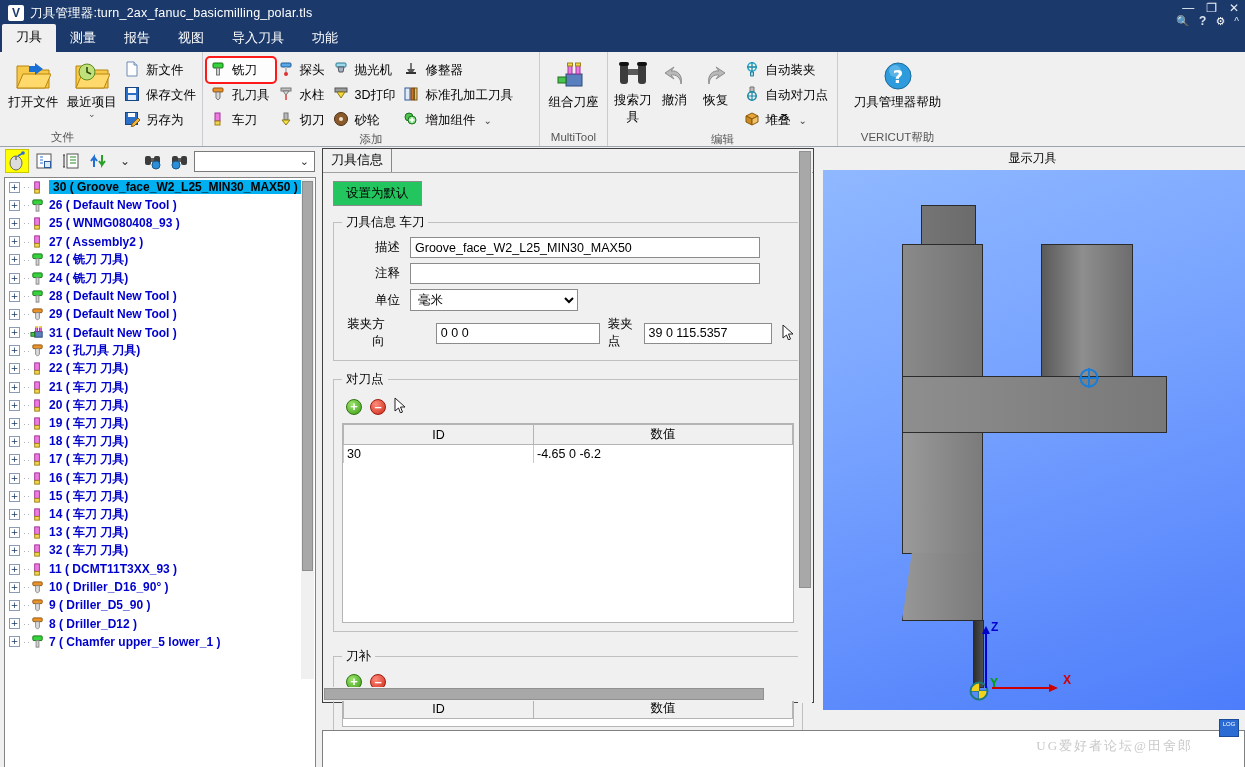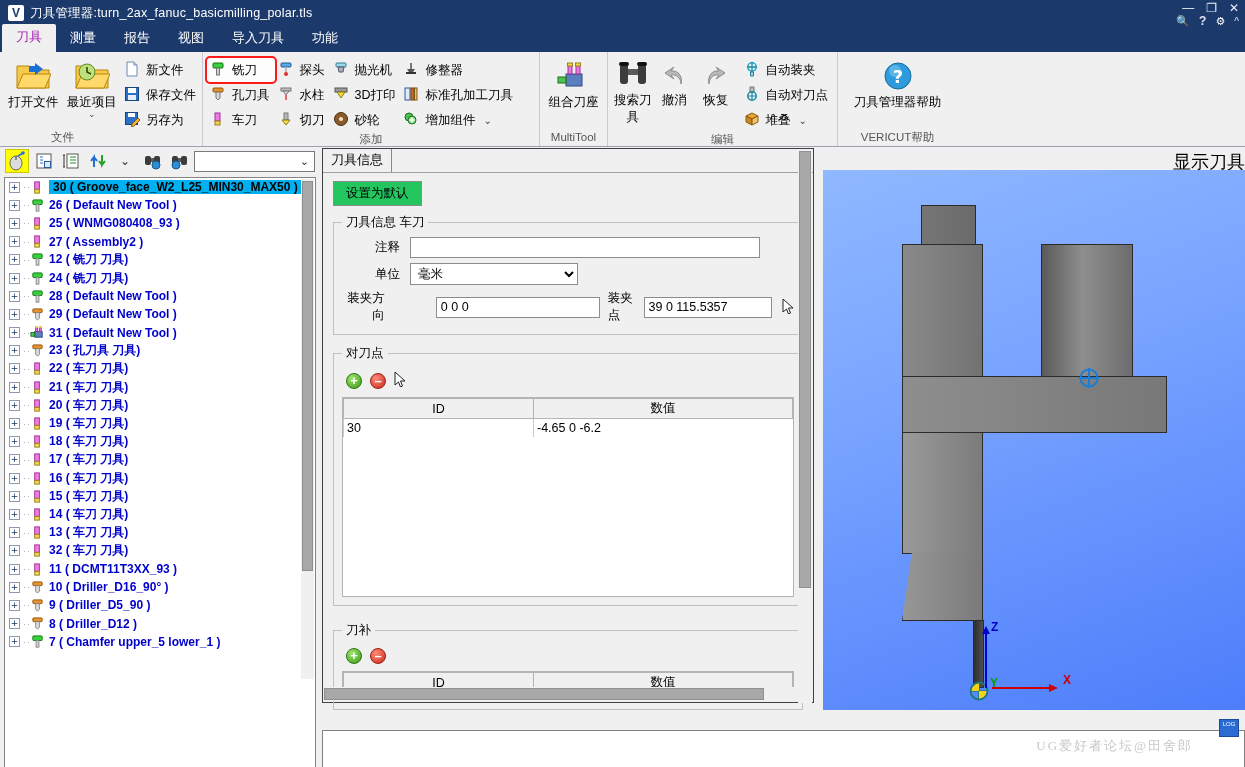--- a/index.html
+++ b/index.html
@@ -26,21 +26,21 @@
 
   
   #menubar{
     height:26px; background:#1b3a6b; display:flex; align-items:flex-end;
     padding-left:2px; position:relative;
   }
   #menubar .mi{
     color:#ffffff; font-size:13px; padding:4px 14px 5px 14px; cursor:default;
   }
   #menubar .mi.active{
-    background:#f0f0f0; color:#a21caf; border-radius:2px 2px 0 0;
+    background:#f0f0f0; color:#000000; border-radius:2px 2px 0 0;
     padding:4px 14px 6px 14px;
   }
 
   
   #ribbon{
     height:95px; background:#f0f0f0; border-bottom:1px solid #9aa3ae;
     display:flex; align-items:stretch; position:relative;
   }
   .rgroup{ display:flex; flex-direction:column; position:relative; padding:2px 4px 0 4px;}
   .rgroup + .rgroup{ border-left:1px solid #c8ccd1; }
@@ -154,21 +154,21 @@
   #hscroll-center .thumb{position:absolute;left:0;top:1px;width:440px;height:12px;background:#a8a8a8;border:1px solid #909090;}
 
   
   #bottompanel{
     position:absolute; left:322px; top:583px; width:923px; height:184px;
     background:#fff; border:1px solid #808080;
   }
 
   
   #viewwrap{ position:absolute; left:820px; top:0; width:425px; height:566px;}
-  #viewtitle{ text-align:right; font-size:18px; padding-top:3px; height:22px;}
+  #viewtitle{ text-align:center; font-size:12px; padding-top:3px; height:22px;}
   #viewport{
     position:absolute; left:3px; top:23px; width:422px; height:540px;
     background:linear-gradient(160deg,#8fb8ff 0%,#7ba6ff 35%,#4d7dfb 100%);
     overflow:hidden;
   }
   .part{ position:absolute; border:1px solid #2b2b2b; }
   .axislabel{ position:absolute; font-weight:bold; font-size:12px;}
 
   #watermark{
     position:absolute; right:52px; bottom:12px; font-size:13px; color:#c9c9c9;
@@ -811,20 +811,24 @@
   <div id="centerpanel">
     <div id="tabstrip">
       <div class="tab">刀具信息</div>
     </div>
 
     <div class="formbody">
       <button class="btn">设置为默认</button>
 
       <fieldset>
         <legend>刀具信息 车刀</legend>
+        <div class="frow">
+          <div class="flabel">描述</div>
+          <input class="txt" style="width: 350px;" value="Groove_face_W2_L25_MIN30_MAX50">
+        </div>
         <div class="frow">
           <div class="flabel">注释</div>
           <input class="txt" style="width: 350px;" value="">
         </div>
         <div class="frow">
           <div class="flabel">单位</div>
           <select class="sel" style="width:168px;">
             <option>毫米</option>
           </select>
         </div>

